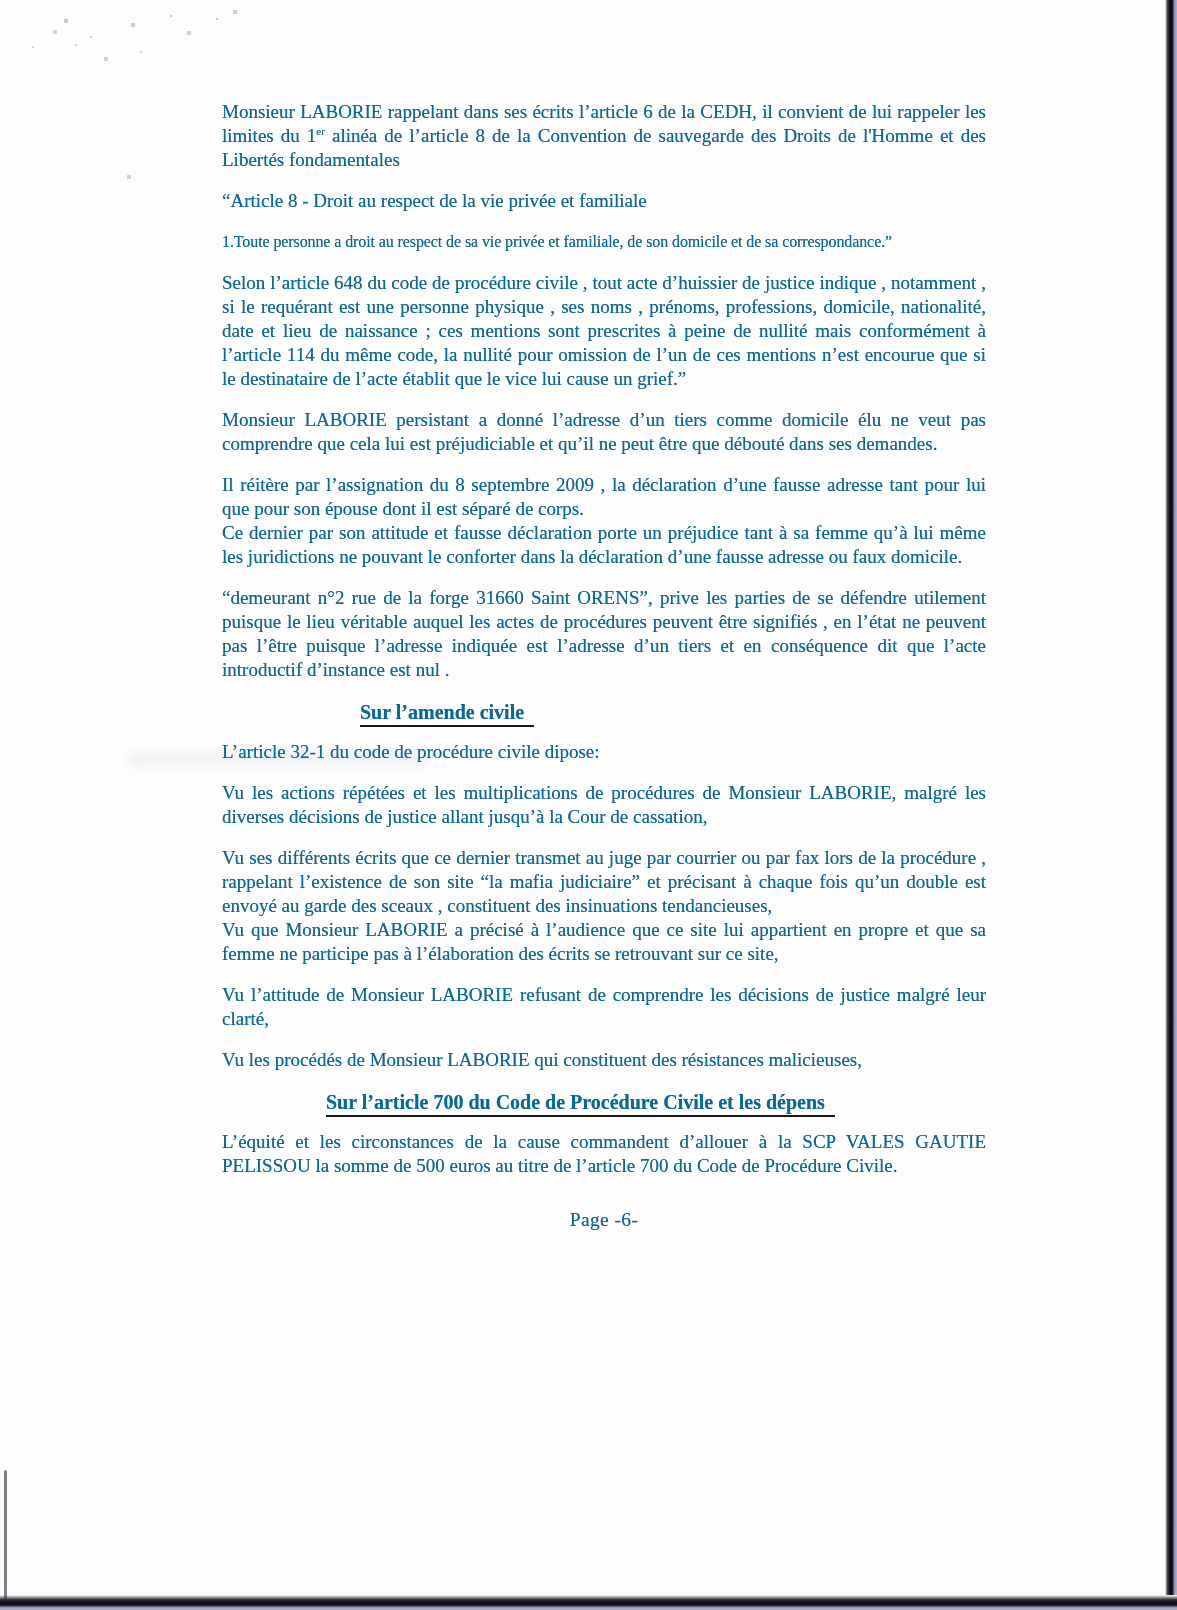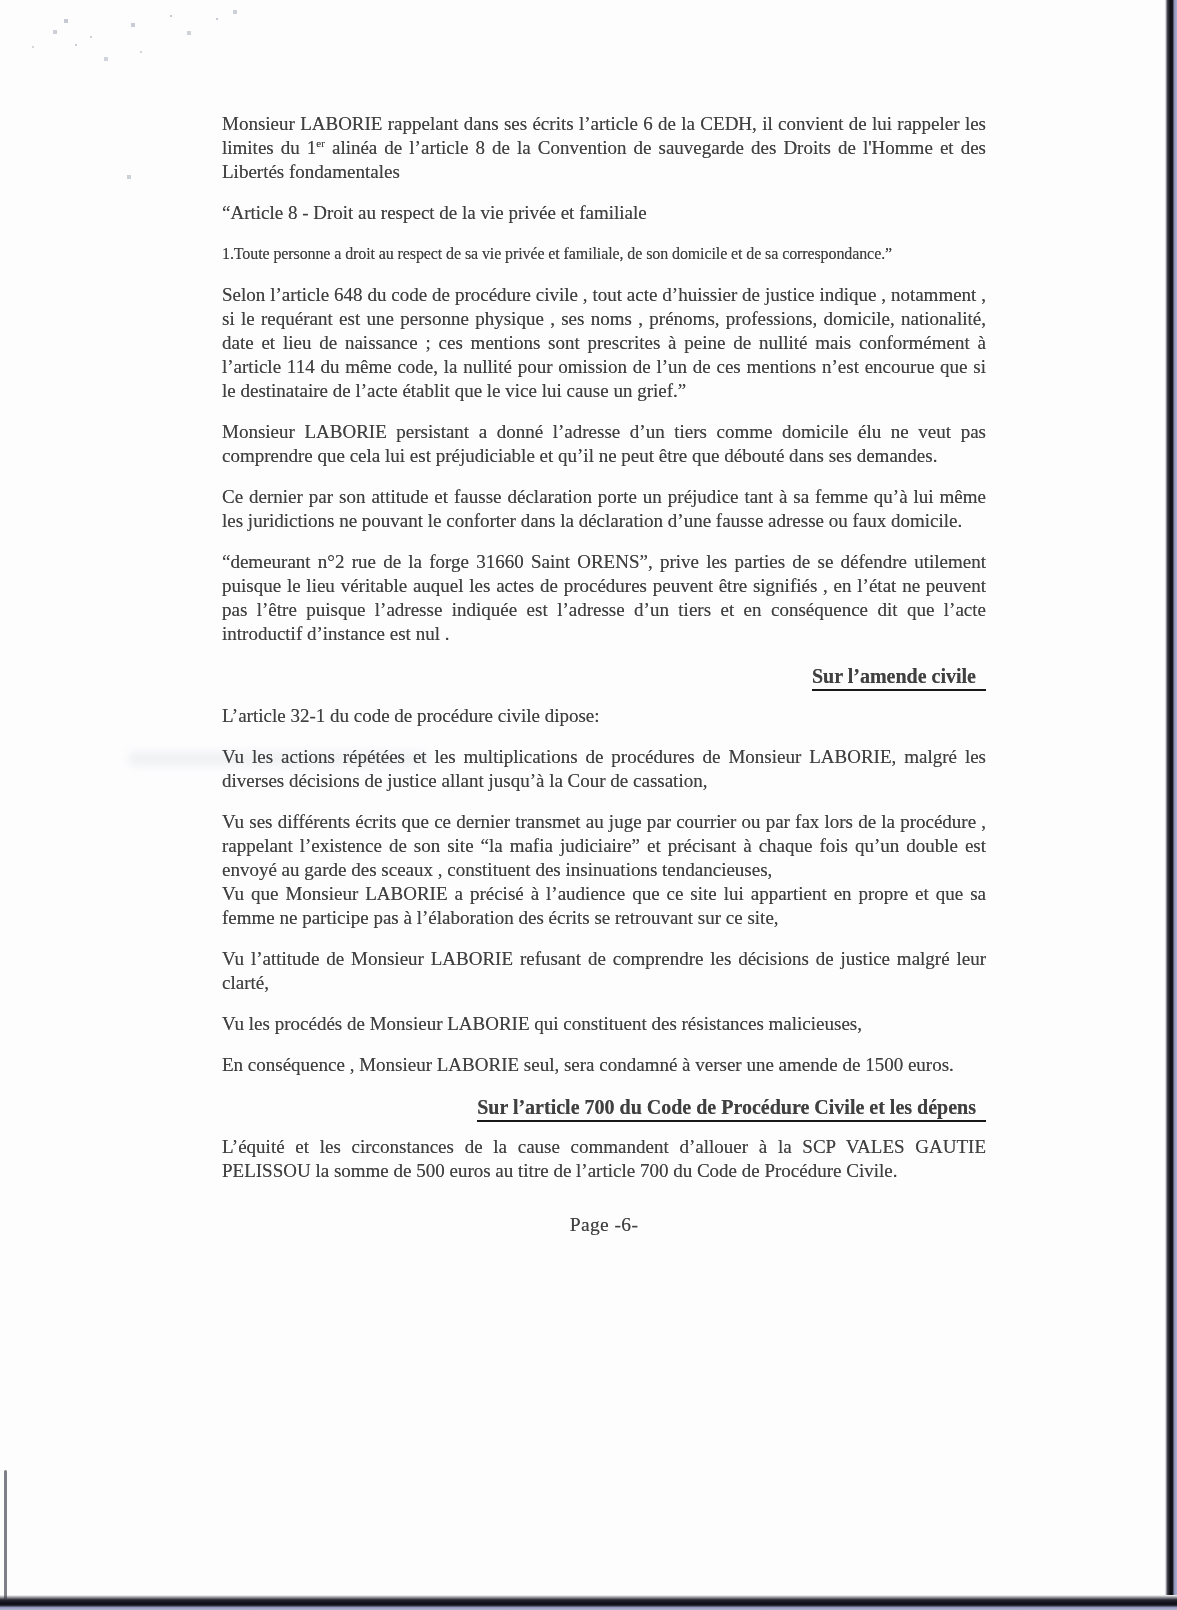--- a/index.html
+++ b/index.html
@@ -32,32 +32,32 @@
       214px 5px 0 1px #cbcfd7, 120px 45px 0 0 #d1d4db, 85px 52px 0 1px #cfd3da,
       55px 38px 0 0 #caced6, 34px 25px 0 1px #ced2d8, 12px 40px 0 0 #d2d5dc,
       108px 170px 0 1px #cdd1d8;
   }
   .smudge{
     position:absolute;left:128px;top:752px;width:300px;height:14px;
     background:rgba(175,178,190,.16);filter:blur(4px);border-radius:6px;
   }
   
   .text-block{
-    position:absolute;left:222px;top:112px;width:764px;
-    color:#404040;font-size:19px;line-height:24px;text-align:justify;
+    position:absolute;left:222px;top:100px;width:764px;
+    color:#0369a1;font-size:19px;line-height:24px;text-align:justify;
     text-shadow:0 0 .4px rgba(20,20,20,.5);
   }
   .text-block p{margin:0 0 17px 0;}
   .gap-top-lg{margin-top:19px;}
   .condensed{font-size:16px;letter-spacing:-0.1px;white-space:nowrap;}
   .blk{display:block;}
   sup{font-size:11px;line-height:0;vertical-align:super;}
   .heading{
     font-weight:bold;font-size:20px;line-height:26px;
-    margin:3px 0 15px 138px;text-align:right;
+    margin:3px 0 15px 138px;text-align:left;
   }
   .heading.h-700{margin-left:104px;}
   .heading .u{border-bottom:2.5px solid #181818;padding:0 10px 2px 0;}
   .page-footer{margin-top:30px;text-align:center;font-size:19.5px;letter-spacing:.4px;}
 </style>
 </head>
 <body>
 
 <div class="scan-canvas">
   <div class="noise"></div>
@@ -69,20 +69,21 @@
 
     <p>“Article 8 -  Droit au  respect de la vie privée et familiale</p>
 
     <p class="condensed gap-top-lg">1.Toute personne a droit au respect de sa vie privée et  familiale, de  son domicile et de sa correspondance.”</p>
 
     <p>Selon l’article 648 du code de procédure civile , tout acte d’huissier de justice indique , notamment , si le requérant est une personne physique , ses noms , prénoms, professions, domicile, nationalité, date et lieu de naissance ; ces mentions sont prescrites à peine de nullité mais conformément à l’article 114 du même code, la nullité pour omission de l’un de ces mentions n’est encourue que si le destinataire de l’acte établit que le vice lui cause un grief.”</p>
 
     <p>Monsieur LABORIE persistant a donné l’adresse d’un tiers comme domicile élu ne veut pas comprendre que cela lui est préjudiciable et qu’il ne peut être que débouté dans ses demandes.</p>
 
     <p>
+      <span class="blk">Il réitère  par l’assignation du 8 septembre 2009 , la déclaration d’une fausse adresse tant pour lui que pour son épouse dont il est séparé de corps.</span>
       <span class="blk">Ce dernier par son attitude et fausse déclaration porte un préjudice tant à sa femme qu’à lui même les juridictions ne pouvant le conforter dans la déclaration d’une fausse adresse ou faux domicile.</span>
     </p>
 
     <p>
       <span class="blk">“demeurant n°2 rue de la forge 31660 Saint ORENS”, prive les parties de se défendre utilement puisque le lieu véritable auquel les actes de procédures peuvent être signifiés , en l’état ne peuvent pas l’être puisque l’adresse indiquée est l’adresse d’un tiers et en conséquence dit que l’acte introductif d’instance est nul .</span>
     </p>
 
     <div class="heading h-amende">
       <span class="u">Sur l’amende civile</span>
     </div>
@@ -94,21 +95,20 @@
 
     <p>
       <span class="blk">Vu   ses différents écrits que ce dernier  transmet  au juge par courrier ou par fax lors de la procédure ,  rappelant  l’existence de son site “la mafia judiciaire” et précisant à chaque fois qu’un double est envoyé au garde des sceaux , constituent des insinuations tendancieuses,</span>
       <span class="blk">Vu que Monsieur LABORIE a précisé à l’audience  que ce site lui appartient en propre et que sa femme ne participe pas à l’élaboration des écrits se retrouvant sur ce site,</span>
     </p>
 
     <p>Vu l’attitude de  Monsieur LABORIE refusant de comprendre les décisions de justice malgré leur clarté,</p>
 
     <p>Vu les procédés de Monsieur LABORIE qui constituent des résistances malicieuses,</p>
 
-    <p>En conséquence , Monsieur LABORIE seul,  sera condamné à verser une amende de 1500 euros.</p>
 
     <div class="heading h-700">
       <span class="u">Sur l’article 700 du   Code de Procédure Civile et les dépens</span>
     </div>
 
     <p>L’équité et les circonstances de la cause commandent   d’allouer à la SCP  VALES GAUTIE PELISSOU la somme de 500 euros  au titre de l’article 700 du   Code de Procédure Civile.</p>
 
     <div class="page-footer">Page -6-</div>
   </div>
 

